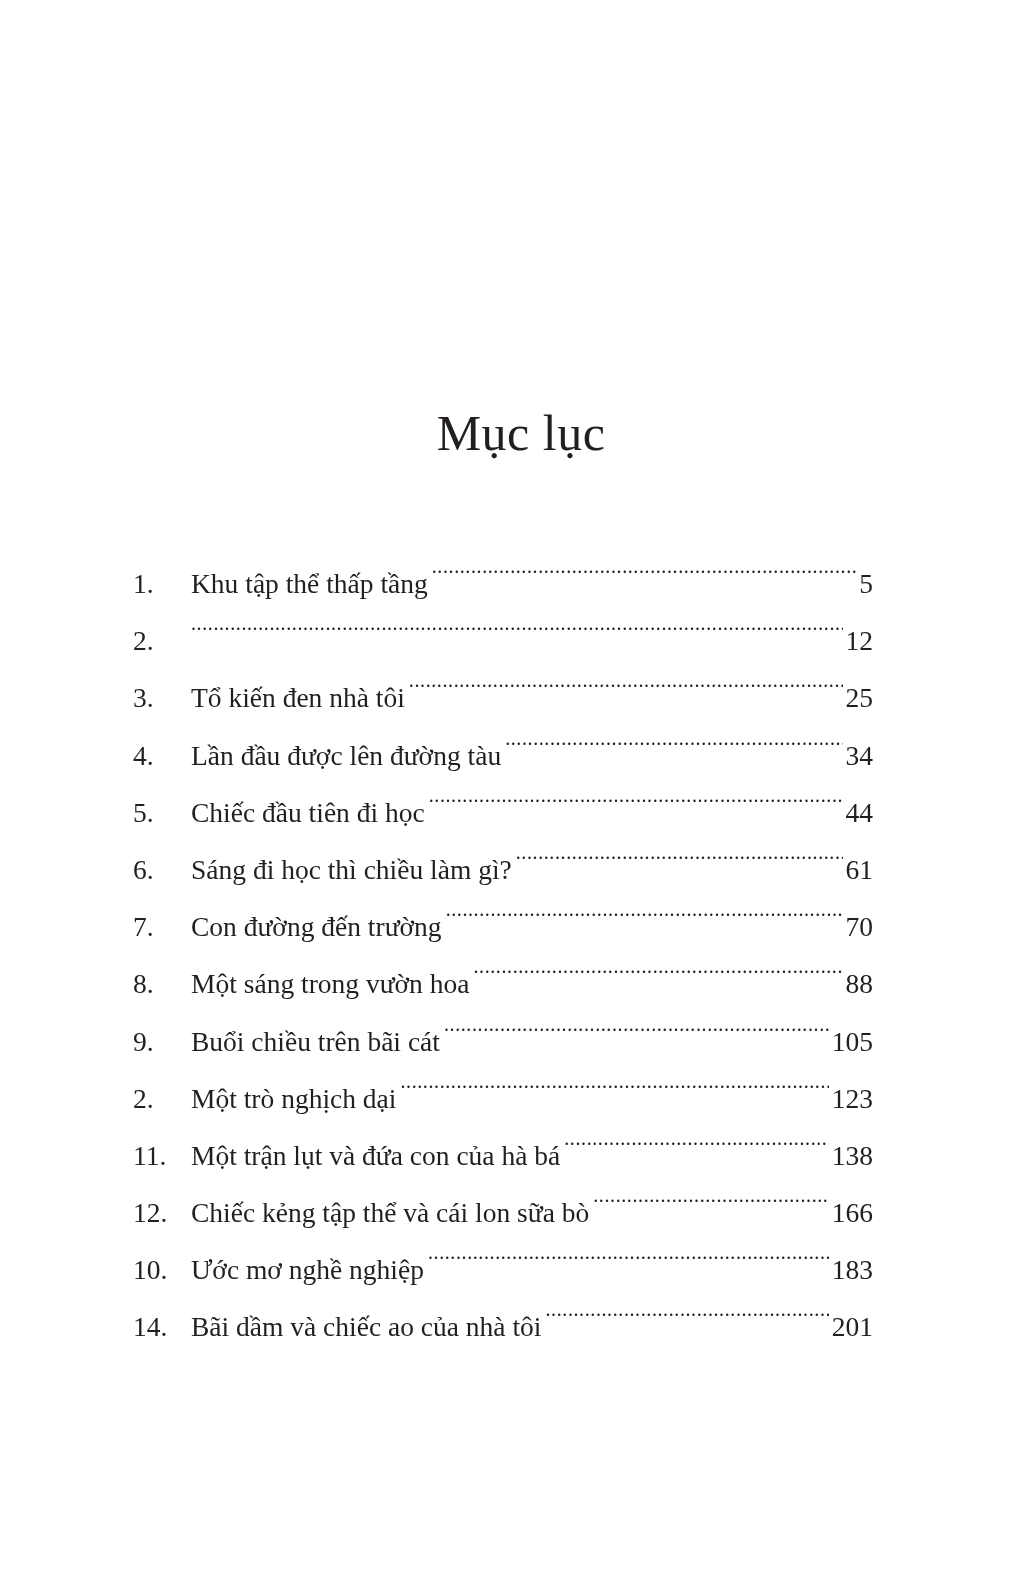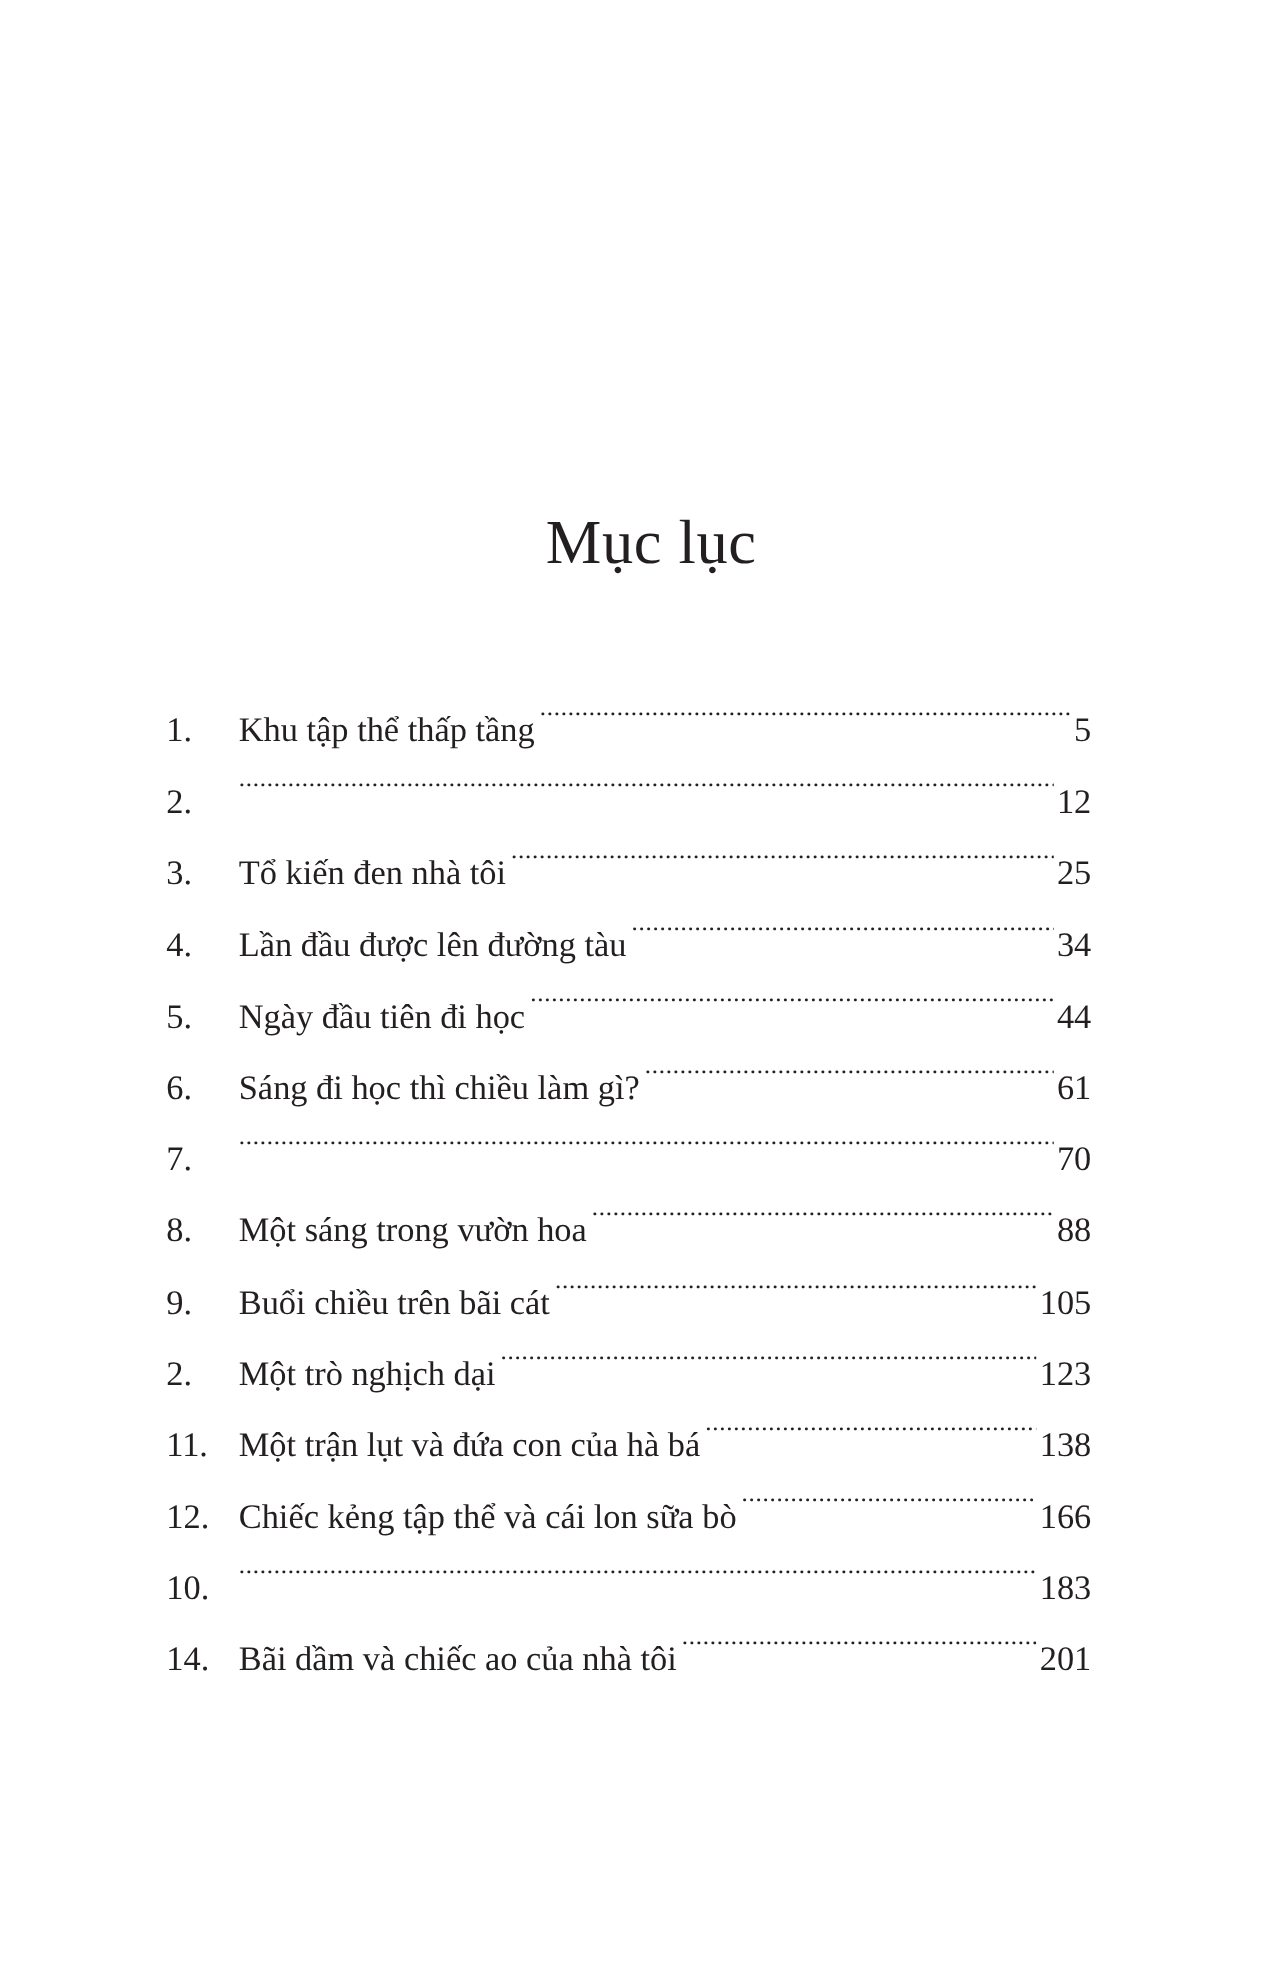--- a/index.html
+++ b/index.html
@@ -97,32 +97,33 @@
     <span class="toc-page">25</span>
   </li>
   <li class="toc-row">
     <span class="toc-num">4.</span>
     <span class="toc-title">Lần đầu được lên đường tàu</span>
     <span class="toc-leader"></span>
     <span class="toc-page">34</span>
   </li>
   <li class="toc-row">
     <span class="toc-num">5.</span>
-    <span class="toc-title">Ngày đầu tiên đi học</span>
+    <span class="toc-title">Chiếc đầu tiên đi học</span>
     <span class="toc-leader"></span>
     <span class="toc-page">44</span>
   </li>
   <li class="toc-row">
     <span class="toc-num">6.</span>
     <span class="toc-title">Sáng đi học thì chiều làm gì?</span>
     <span class="toc-leader"></span>
     <span class="toc-page">61</span>
   </li>
   <li class="toc-row">
     <span class="toc-num">7.</span>
+    <span class="toc-title">Con đường đến trường</span>
     <span class="toc-leader"></span>
     <span class="toc-page">70</span>
   </li>
   <li class="toc-row">
     <span class="toc-num">8.</span>
     <span class="toc-title">Một sáng trong vườn hoa</span>
     <span class="toc-leader"></span>
     <span class="toc-page">88</span>
   </li>
   <li class="toc-row">
@@ -144,20 +145,21 @@
     <span class="toc-page">138</span>
   </li>
   <li class="toc-row">
     <span class="toc-num">12.</span>
     <span class="toc-title">Chiếc kẻng tập thể và cái lon sữa bò</span>
     <span class="toc-leader"></span>
     <span class="toc-page">166</span>
   </li>
   <li class="toc-row">
     <span class="toc-num">10.</span>
+    <span class="toc-title">Ước mơ nghề nghiệp</span>
     <span class="toc-leader"></span>
     <span class="toc-page">183</span>
   </li>
   <li class="toc-row">
     <span class="toc-num">14.</span>
     <span class="toc-title">Bãi dầm và chiếc ao của nhà tôi</span>
     <span class="toc-leader"></span>
     <span class="toc-page">201</span>
   </li>
 </ol>

